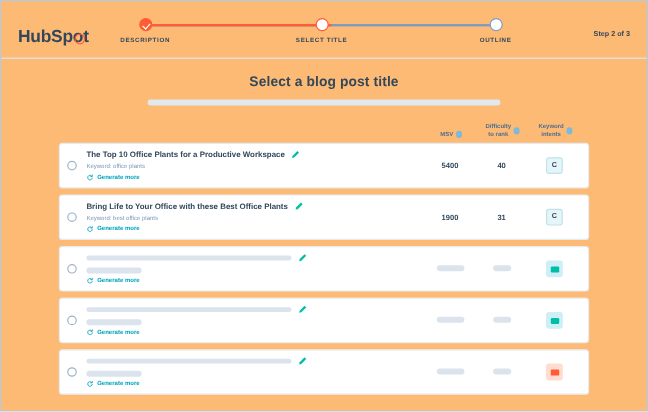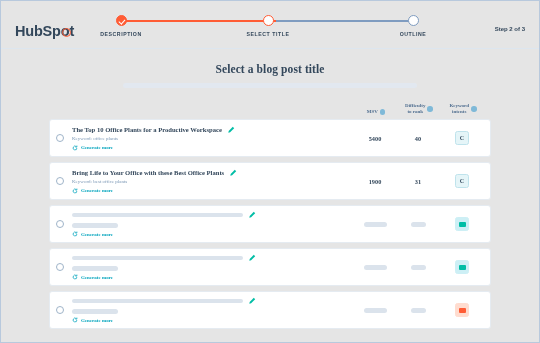--- a/index.html
+++ b/index.html
@@ -9,21 +9,21 @@
     height: 343px;
     background: #ffffff;
     font-family: "Liberation Sans", sans-serif;
     -webkit-font-smoothing: antialiased;
   }
 
   .app-frame {
     position: relative;
     width: 540px;
     height: 343px;
-    background: #e5e5e5;
+    background: #fdba74;
     border: 1px solid #b8c9dd;
     overflow: hidden;
   }
 
   
   .header {
     position: relative;
     height: 48px;
     border-bottom: 1px solid #dde6ef;
     display: flex;
@@ -134,21 +134,21 @@
     position: absolute;
     right: 14px;
     top: 25px;
     font-size: 6px;
     color: #33475b;
     font-weight: 600;
     white-space: nowrap;
   }
 
   
-  .content { padding: 14px 48px 0 48px; font-family: Liberation Serif, serif; }
+  .content { padding: 14px 48px 0 48px; }
 
   .page-title {
     text-align: center;
     font-size: 11.5px;
     font-weight: 600;
     color: #33475b;
     letter-spacing: 0.1px;
   }
 
   .subtitle-bar {

